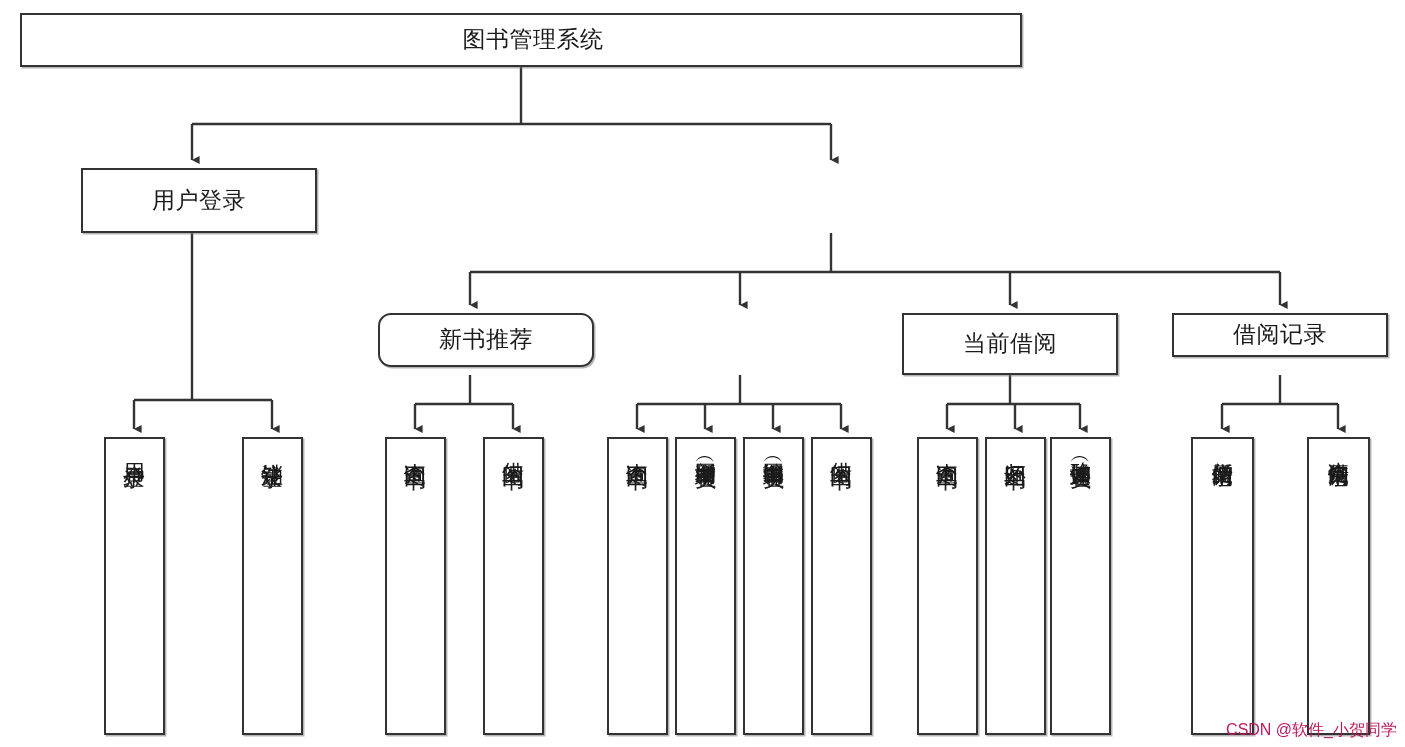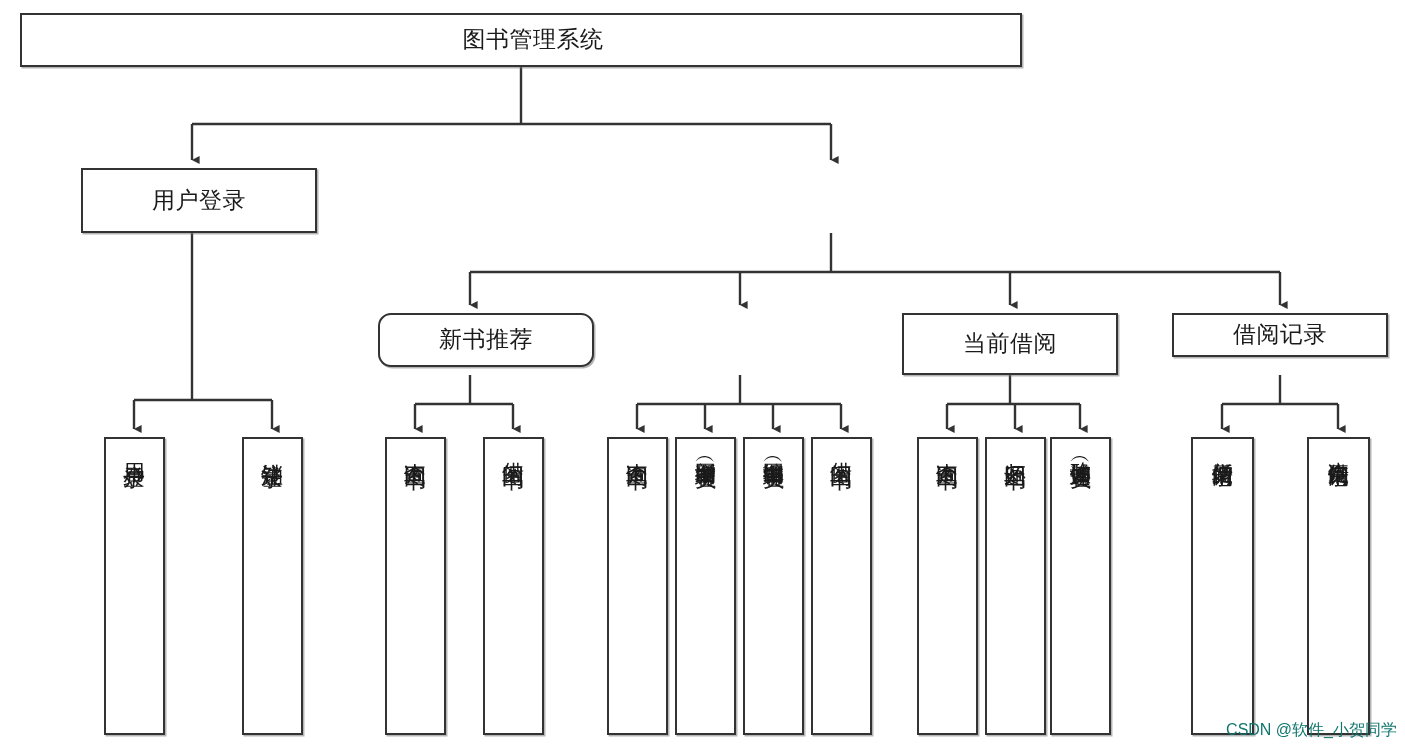--- a/index.html
+++ b/index.html
@@ -65,21 +65,21 @@
     top: 0;
     width: 1405px;
     height: 747px;
     pointer-events: none;
   }
   .watermark {
     position: absolute;
     right: 8px;
     bottom: 6px;
     font-size: 16px;
-    color: #0f766e;
+    color: #be185d;
     white-space: nowrap;
     user-select: none;
   }
 </style>
 </head>
 <body>
 
 <div id="diagram-root">
 
   <svg class="connectors" viewBox="0 0 1405 747">

